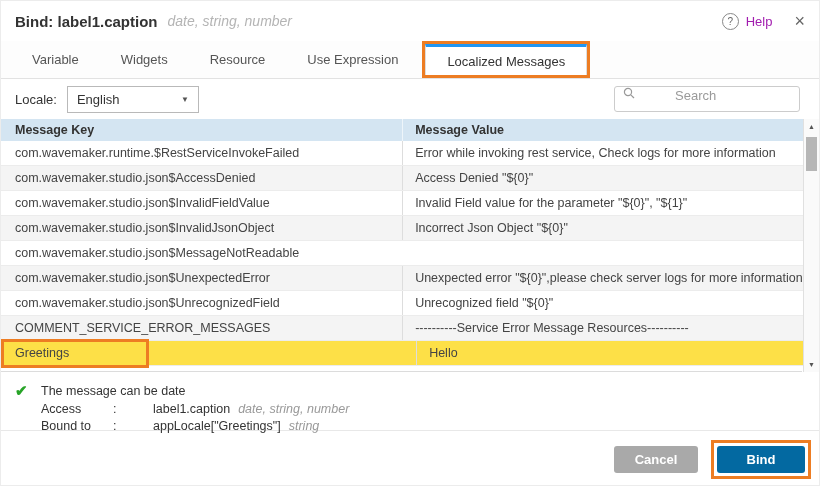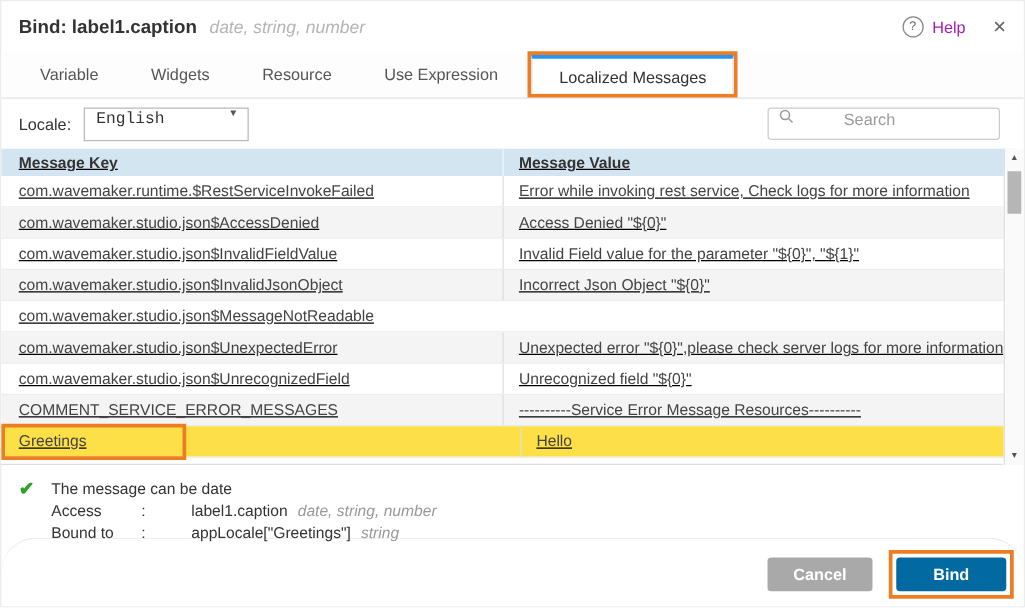--- a/index.html
+++ b/index.html
@@ -16,30 +16,30 @@
 
   
   .tabstrip{height:38px;display:flex;align-items:stretch;border-bottom:1px solid #e2e2e2;background:#fdfdfd;padding-left:10px;box-sizing:border-box;}
   .tab{display:flex;align-items:center;padding:0 21px;font-size:13px;color:#555;box-sizing:border-box;}
   .tab-annotation{border:3px solid #ed7d23;display:flex;margin:0 3px;box-sizing:border-box;}
   .tab.active{background:#fff;border-left:1px solid #ddd;border-right:1px solid #ddd;border-top:3px solid #2196f3;color:#333;}
 
   
   .toolbar{height:40px;display:flex;align-items:center;padding:0 14px;box-sizing:border-box;}
   .locale-label{font-size:13px;color:#333;margin-right:10px;}
-  .locale-select{width:132px;height:27px;border:1px solid #b9b9b9;display:flex;align-items:flex-start;justify-content:space-between;padding:0 9px;font-size:13px;color:#333;background:#fff;box-sizing:border-box;font-family:Liberation Mono, monospace;}
+  .locale-select{width:132px;height:27px;border:1px solid #b9b9b9;display:flex;align-items:center;justify-content:space-between;padding:0 9px;font-size:13px;color:#333;background:#fff;box-sizing:border-box;}
   .caret{font-size:8px;color:#555;}
   .search-box{margin-left:auto;width:186px;height:26px;border:1px solid #ccc;border-radius:3px;display:flex;align-items:flex-start;padding:0 8px;box-sizing:border-box;margin-right:5px;background:#fff;gap:32px;}
   .search-box svg{flex:0 0 auto;margin-right:6px;}
   .search-box input{border:none;outline:none;flex:1;min-width:0;font-size:13px;color:#333;font-family:inherit;background:transparent;}
   .search-box input::placeholder{color:#9a9a9a;}
 
   
   .table{position:relative;}
-  .table-content{margin-right:6px;text-decoration:underline;}
+  .table-content{margin-right:6px;}
   .thead{display:flex;height:22px;background:#d4e5f2;align-items:center;font-size:12.5px;font-weight:bold;color:#333;}
   .col-key{width:49.4%;padding-left:14px;box-sizing:border-box;overflow:hidden;white-space:nowrap;}
   .col-value{flex:1;padding-left:12px;box-sizing:border-box;overflow:hidden;white-space:nowrap;height:100%;display:flex;align-items:center;}
   .thead .col-value{border-left:1px solid #eef5fa;}
   .trow{display:flex;height:25px;align-items:center;font-size:12.5px;color:#444;border-bottom:1px solid #ececec;position:relative;box-sizing:border-box;background:#fff;}
   .trow.even{background:#f4f4f4;}
   .trow.selected{background:#fde047;gap:14px;}
   .trow .col-value{border-left:1px solid #ddd;}
   .partial-row{height:5px;background:#fff;border-bottom:1px solid #dcdcdc;margin-right:17px;}
   .row-annotation{position:absolute;left:0;top:-2px;bottom:-3px;width:148px;border:3px solid #ed7d23;pointer-events:none;z-index:2;box-sizing:border-box;}
@@ -55,21 +55,21 @@
   .status{padding:10px 0 0 14px;height:58px;box-sizing:border-box;font-size:12.5px;color:#333;}
   .status-line1{display:flex;align-items:center;}
   .check{color:#28a428;font-size:15px;font-weight:bold;width:26px;}
   .status-row{display:flex;height:16px;align-items:center;margin-left:26px;margin-top:1px;}
   .status-label{width:72px;}
   .status-colon{width:40px;}
   .status-value{color:#333;}
   .type-italic{font-style:italic;color:#999;margin-left:8px;}
 
   
-  .bottombar{border-top:1px solid #e8e8e8;height:57px;display:flex;align-items:center;justify-content:flex-end;padding-right:8px;box-sizing:border-box;border-radius:28px;}
+  .bottombar{border-top:1px solid #e8e8e8;height:57px;display:flex;align-items:center;justify-content:flex-end;padding-right:8px;box-sizing:border-box;}
   .btn{height:27px;border:none;border-radius:3px;color:#fff;font-size:13px;font-weight:bold;font-family:inherit;cursor:pointer;}
   .btn-cancel{background:#a9a9a9;width:84px;margin-right:13px;}
   .btn-bind{background:#0369a1;width:88px;}
   .bind-annotation{border:3px solid #ed7d23;padding:3px;display:inline-flex;box-sizing:border-box;}
 </style>
 </head>
 <body>
 
 <div class="dialog">
 

